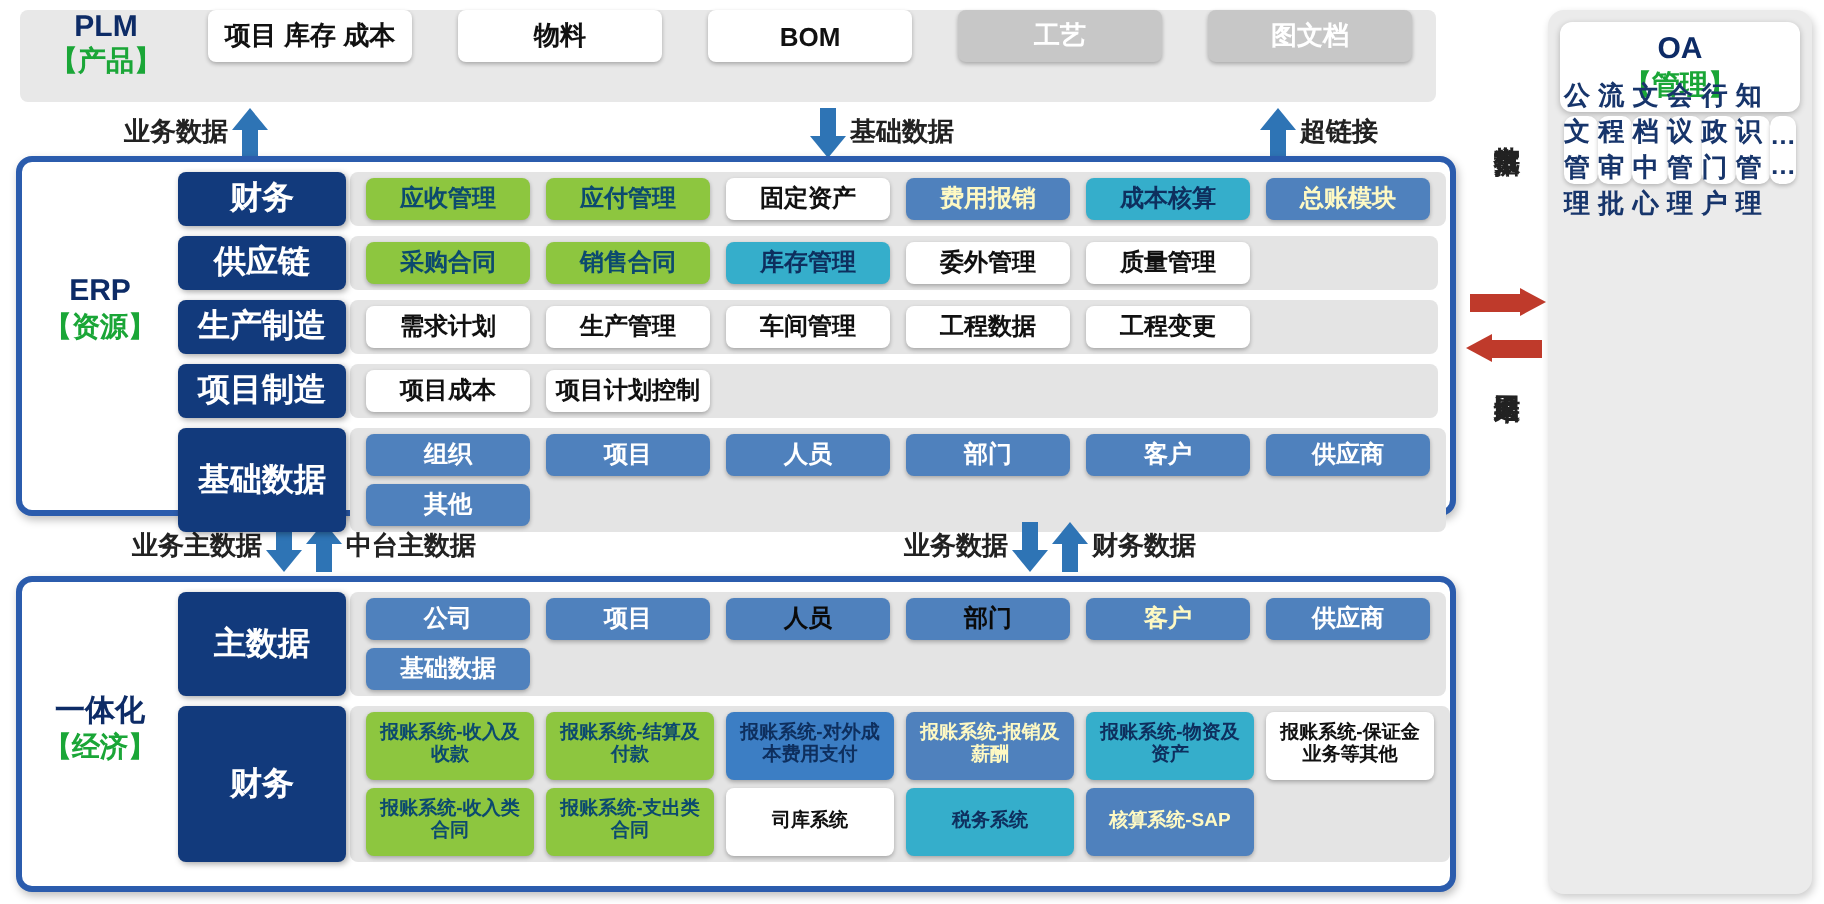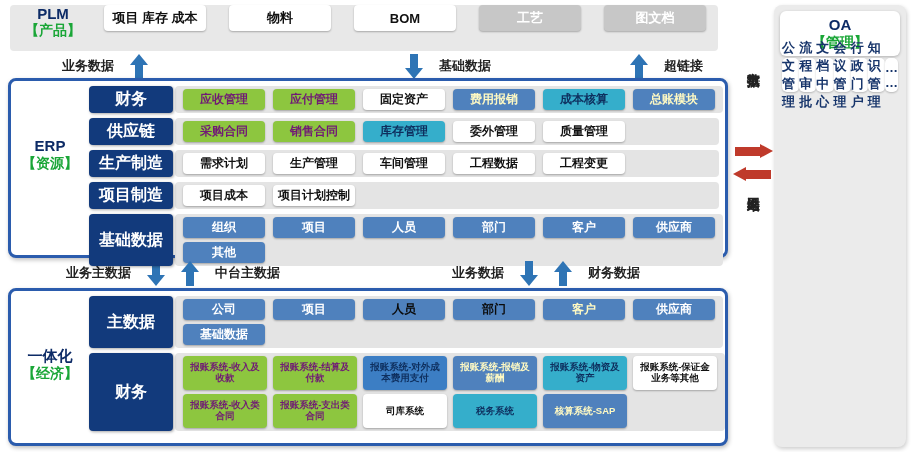--- a/index.html
+++ b/index.html
@@ -6,21 +6,21 @@
   body{width:912px;height:452px;position:relative;overflow:hidden;background:#fff;
        font-family:"Liberation Sans","DejaVu Sans",sans-serif;}
   .stage{position:absolute;inset:0;}
 
   
   .box{display:flex;align-items:center;justify-content:center;border-radius:4px;
        font-size:12px;font-weight:bold;padding:0 5px;box-sizing:border-box;
        box-shadow:0 1px 2px rgba(0,0,0,.28);min-width:82px;height:21px;flex:none;}
   .s-white{background:#fff;color:#111;}
   .s-gray{background:var(--gray-box,#c7c7c7);color:#fff;}
-  .s-green{background:var(--green-box,#8dc63f);color:#701a75;}
+  .s-green{background:var(--green-box,#8dc63f);color:#0c4a6e;}
   .s-steel{background:var(--steel-box,#4f81bd);color:#fef9c3;}
   .s-steelw{background:var(--steel-box,#4f81bd);color:#fff;}
   .s-steelb{background:var(--steel-box,#4f81bd);color:#0a0a0a;}
   .s-cyan{background:var(--cyan-box,#35aecb);color:#0e2f5e;}
   .s-blue{background:var(--blue-box,#3c7ec4);color:#0e2f5e;}
 
   
   .band{position:absolute;left:10px;top:5px;width:708px;height:46px;background:#e8e8e8;
         border-radius:4px;display:flex;align-items:flex-start;}
   .band-title{width:86px;text-align:center;line-height:1.15;flex:none;}
@@ -45,21 +45,21 @@
          font-size:16px;display:flex;align-items:center;justify-content:center;
          border-radius:4px;z-index:1;box-shadow:1px 1px 3px rgba(0,0,0,.35);}
   .m-lines{flex:1;margin-left:2px;background:#e4e4e4;border-radius:4px;padding:3px 8px;
            display:flex;flex-direction:column;gap:4px;justify-content:center;}
   .m-line{display:flex;gap:8px;}
   .m-row.small .m-line{gap:6px;}
   .m-row.small .box{width:84px;min-width:84px;height:34px;font-size:9.5px;
                     line-height:1.12;padding:0 3px;text-align:center;word-break:break-all;}
 
   
-  .flow{position:absolute;display:flex;align-items:center;gap:16px;font-size:13px;
+  .flow{position:absolute;display:flex;align-items:center;gap:2px;font-size:13px;
         font-weight:bold;color:#222;height:28px;}
   .v-arrow{position:relative;width:18px;height:25px;flex:none;display:inline-block;}
   .v-arrow.up::before{content:"";position:absolute;left:0;top:0;
       border-left:9px solid transparent;border-right:9px solid transparent;
       border-bottom:11px solid var(--bluearrow,#2e74b5);}
   .v-arrow.up::after{content:"";position:absolute;left:5px;top:11px;width:8px;height:14px;
       background:var(--bluearrow,#2e74b5);}
   .v-arrow.down::before{content:"";position:absolute;left:0;bottom:0;
       border-left:9px solid transparent;border-right:9px solid transparent;
       border-top:11px solid var(--bluearrow,#2e74b5);}

